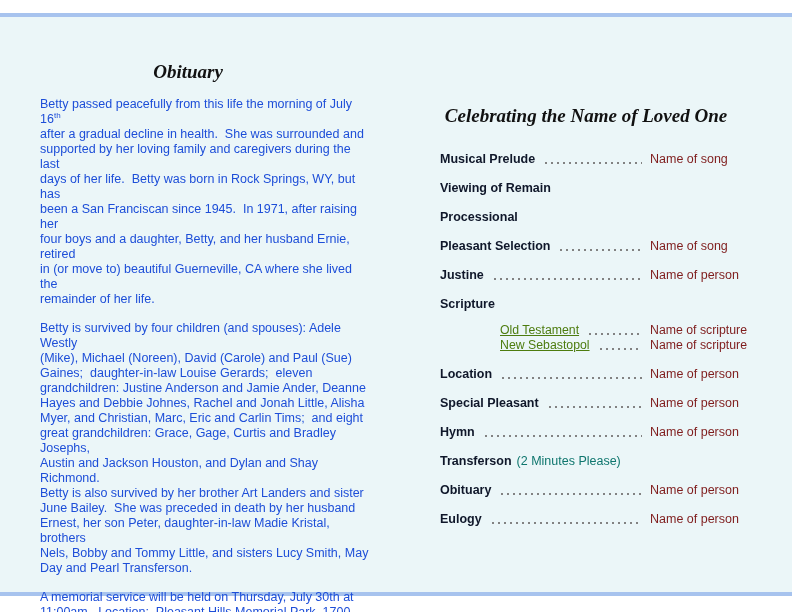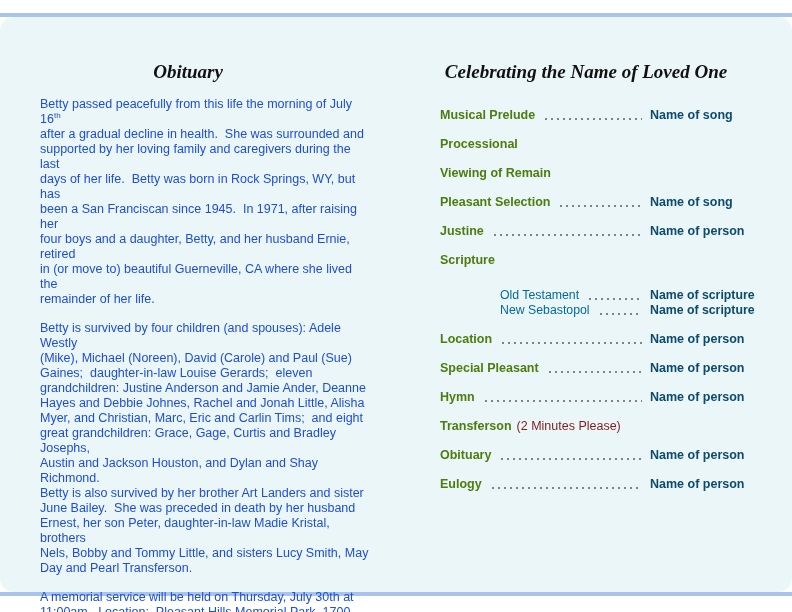--- a/index.html
+++ b/index.html
@@ -20,64 +20,64 @@
     font-family: "Liberation Serif", serif;
     font-style: italic;
     font-weight: bold;
     font-size: 19px;
     line-height: 23px;
     color: #111111;
     text-align: center;
     margin: 0 0 14px 0;
   }
   .page-left .title { padding-right: 36px; }
-  .page-right .title { padding-right: 20px; margin-bottom: 24px; }
+  .page-right .title { padding-right: 20px; margin-bottom: 24px; margin-top: 44px; }
 
   .para {
     font-size: 12.5px;
     line-height: 15px;
     color: #1d4ed8;
     white-space: pre-wrap;
     margin: 0 0 14px 0;
   }
   .para sup { font-size: 8px; line-height: 0; vertical-align: super; }
 
   .row {
     display: flex;
     align-items: flex-end;
     font-size: 12.5px;
     line-height: 16px;
     margin-bottom: 13px;
   }
-  .lbl { font-weight: bold; color: #4d7c0f; white-space: nowrap; }
-  .note { color: #7f1d1d; margin-left: 5px; white-space: nowrap; }
+  .lbl { font-weight: bold; color: #0f172a; white-space: nowrap; }
+  .note { color: #0f766e; margin-left: 5px; white-space: nowrap; }
   .leader {
     flex: 1 1 auto;
     height: 2px;
     margin: 0 8px 3px 10px;
     background-image: repeating-linear-gradient(to right,
       #828282 0, #828282 1.7px, transparent 1.7px, transparent 6px);
   }
-  .val { width: 102px; flex: 0 0 auto; color: #0c4a6e; white-space: nowrap; font-weight: bold; }
+  .val { width: 102px; flex: 0 0 auto; color: #7f1d1d; white-space: nowrap; }
 
-  .row.group { margin-bottom: 20px; }
+  .row.group { margin-bottom: 11px; }
   .scripture-subs { margin-bottom: 13px; }
   .row.sub {
     padding-left: 60px;
     font-size: 12.3px;
     line-height: 15px;
     margin-bottom: 0;
   }
-  .row.sub .sublbl { font-weight: normal; color: #0369a1; white-space: nowrap; }
+  .row.sub .sublbl { font-weight: normal; color: #4d7c0f; white-space: nowrap; text-decoration: underline; }
 </style>
 </head>
 <body style="background: rgb(255, 255, 255);">
 
 <div class="top-line" style="background: rgb(167, 195, 238);"></div>
-<div class="panel" style="background: rgb(235, 246, 248); border-radius: 14px;">
+<div class="panel" style="background: rgb(235, 246, 248);">
   <div class="pages">
 
     <div class="page-left">
       <h1 class="title">Obituary</h1>
       <p class="para"><span>Betty passed peacefully from this life the morning of July 16</span><sup>th</sup><span>
 after a gradual decline in health.  She was surrounded and
 supported by her loving family and caregivers during the last
 days of her life.  Betty was born in Rock Springs, WY, but has
 been a San Franciscan since 1945.  In 1971, after raising her
 four boys and a daughter, Betty, and her husband Ernie, retired
@@ -105,25 +105,25 @@
     <div class="page-right">
       <h1 class="title">Celebrating the Name of Loved One</h1>
 
       <div class="row">
         <span class="lbl">Musical Prelude</span>
         <span class="leader"></span>
         <span class="val">Name of song</span>
       </div>
 
       <div class="row">
-        <span class="lbl">Processional</span>
+        <span class="lbl">Viewing of Remain</span>
       </div>
 
       <div class="row">
-        <span class="lbl">Viewing of Remain</span>
+        <span class="lbl">Processional</span>
       </div>
 
 
       <div class="row">
         <span class="lbl">Pleasant Selection</span>
         <span class="leader"></span>
         <span class="val">Name of song</span>
       </div>
 
       <div class="row">

